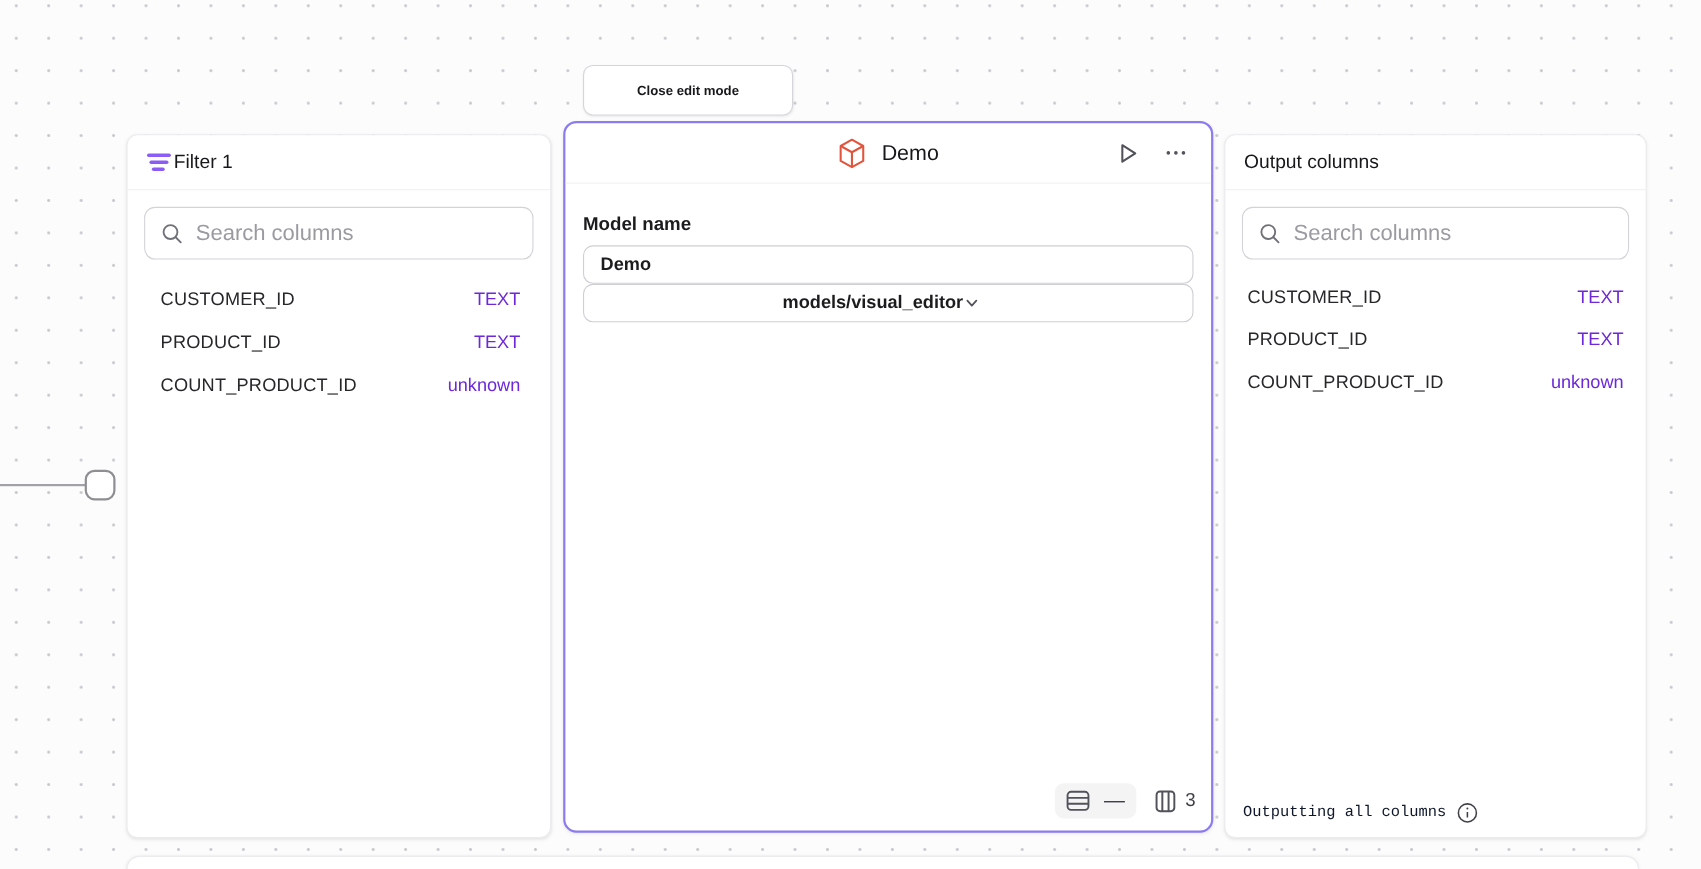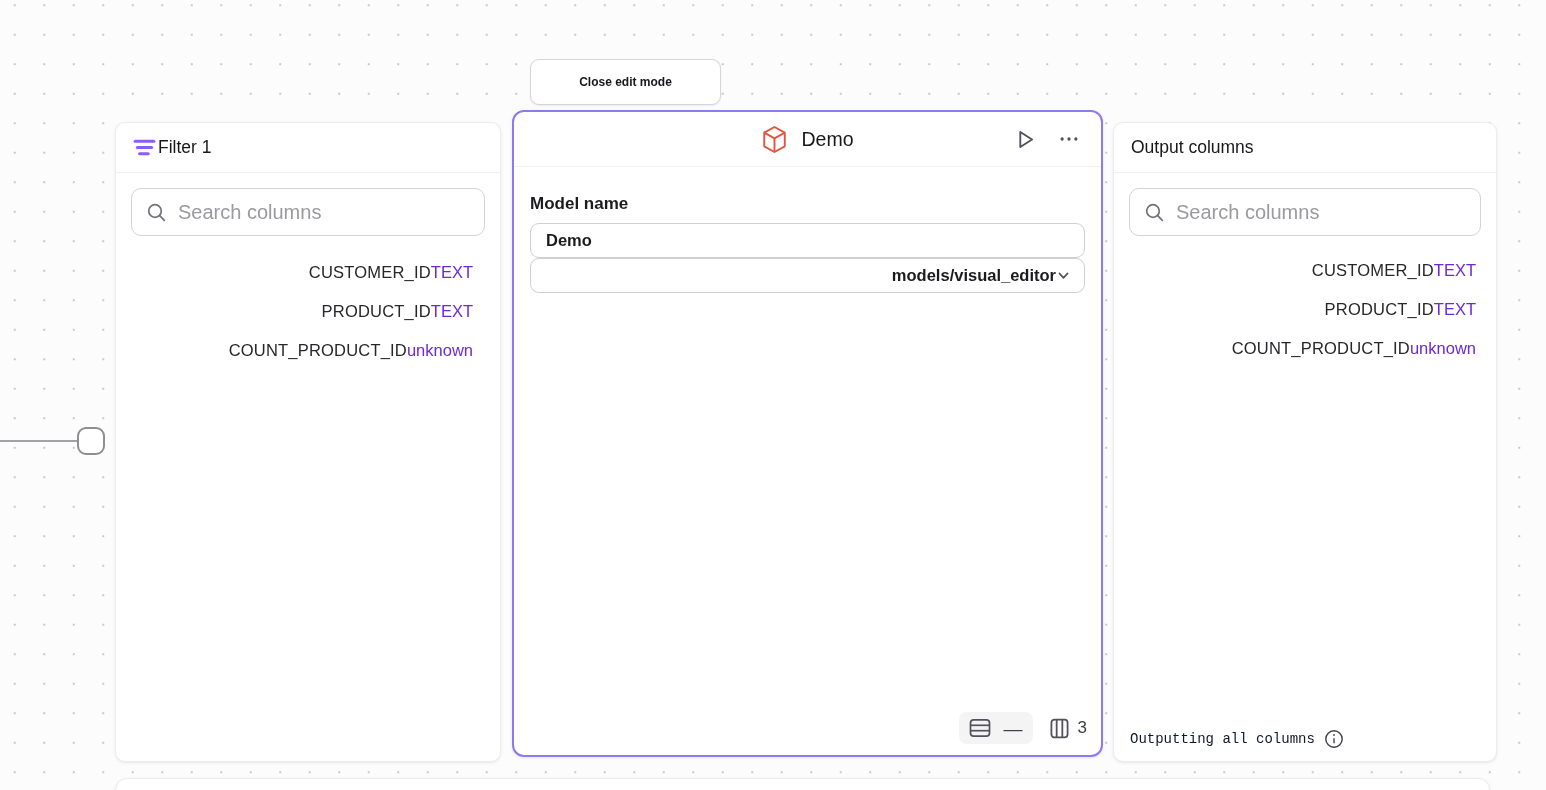--- a/index.html
+++ b/index.html
@@ -54,21 +54,21 @@
   }
   .search-box input {
     border: none; outline: none; width: 100%; background: transparent;
     font-family: "Liberation Sans", sans-serif;
     font-size: 20px; color: #27272a;
   }
   .search-box input::placeholder { color: #9a9aa0; }
 
   .col-list { margin-top: 17px; }
   .col-row {
-    display: flex; justify-content: flex-end; align-items: center;
+    display: flex; justify-content: space-between; align-items: center;
     height: 39px; font-size: 16.5px; cursor: default;
   }
   .col-name { color: #27272a; letter-spacing: .2px; }
   .col-type { color: #6d28d9; }
 
   
   #filter-panel { left: 115px; top: 122px; width: 386px; height: 640px; }
   #filter-panel .col-row { padding: 0 27px 0 30px; }
 
   
@@ -94,21 +94,21 @@
     border: 1.5px solid #cfcfd4; border-radius: 9px;
     padding: 0 15px; background: #fff;
     font-family: "Liberation Sans", sans-serif;
     font-size: 16.5px; font-weight: 700; color: #1c1c1e;
     outline: none;
   }
   .select-input {
     width: 100%; height: 35px;
     border: 1.5px solid #cfcfd4; border-radius: 9px;
     padding: 0 13px 0 0; background: #fff;
-    display: flex; align-items: center; justify-content: flex-end;
+    display: flex; align-items: center; justify-content: center;
     font-size: 16.5px; font-weight: 700; color: #1c1c1e;
     cursor: pointer;
   }
   .model-footer {
     position: absolute; right: 14px; bottom: 11px;
     display: flex; align-items: center; gap: 17px;
   }
   .stat-pill {
     background: #f4f4f5; border-radius: 8px; padding: 6px 10px;
     display: flex; align-items: center; gap: 13px;

